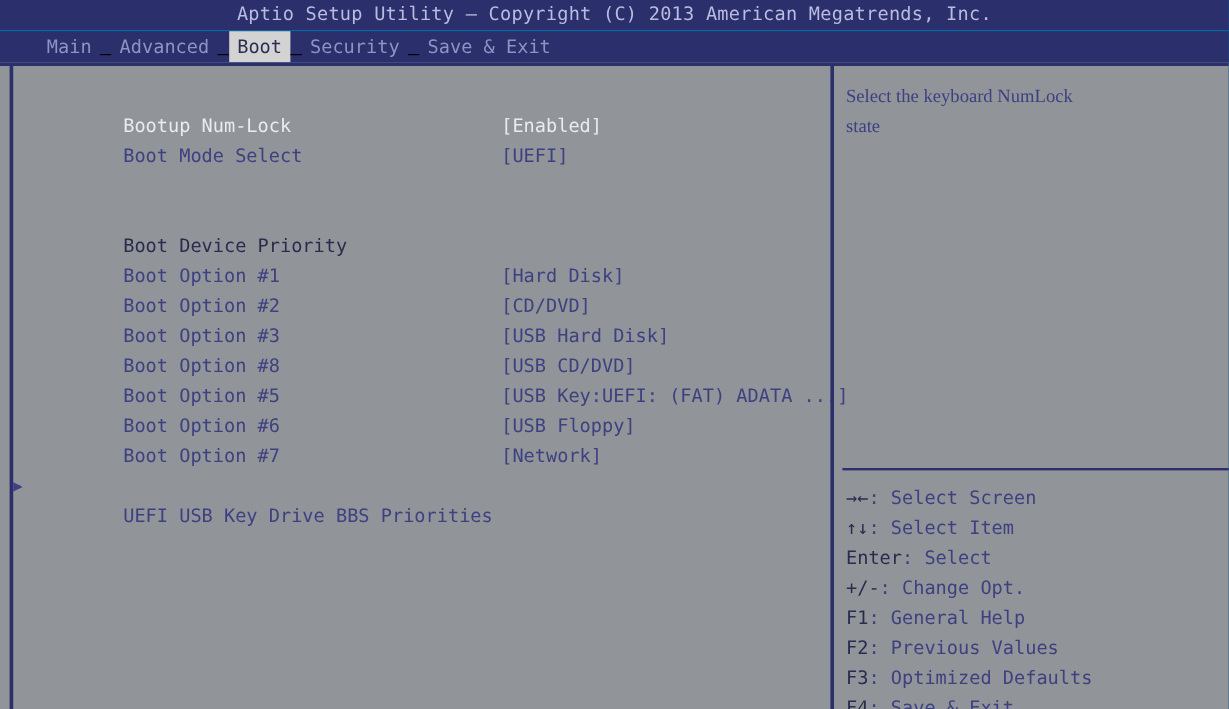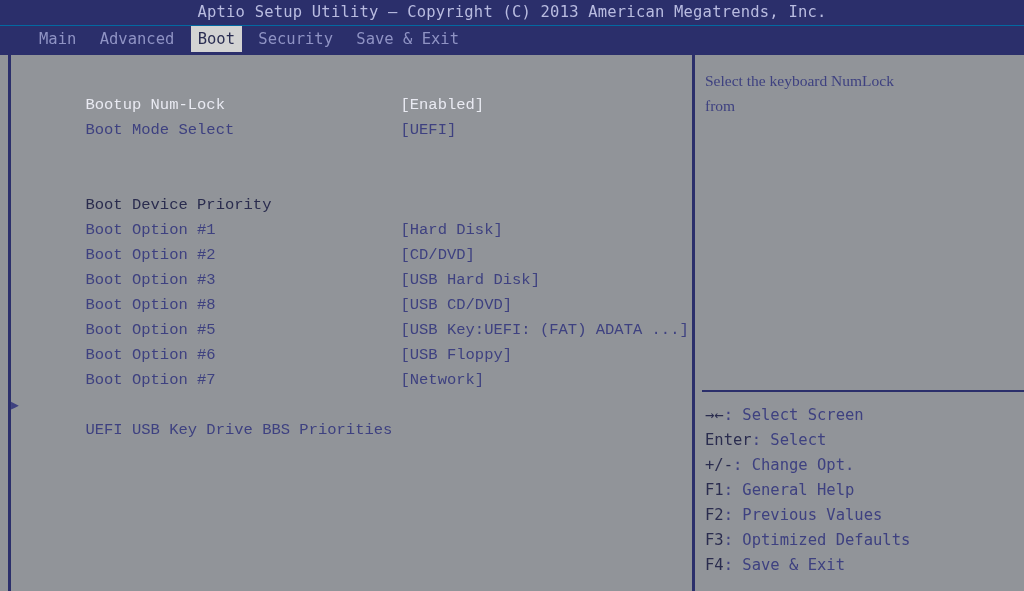--- a/index.html
+++ b/index.html
@@ -42,20 +42,21 @@
   
   #menubar {
     position: absolute;
     left: 0; top: 26px;
     width: 1024px;
     height: 26px;
     background: #2b2f6b;
     white-space: nowrap;
     padding-left: 32px;
     box-sizing: border-box;
+    text-decoration: underline;
   }
   .menu-item {
     display: inline-block;
     height: 26px;
     line-height: 26px;
     padding: 0 7px;
     color: #8f93c4;
     white-space: pre;
   }
   .menu-item.active {
@@ -91,22 +92,21 @@
     height: 539px;
     box-sizing: border-box;
     padding-top: 13px;
   }
   .row {
     position: relative;
     height: 25px;
     line-height: 25px;
     white-space: pre;
     color: #3e4180;
-    padding-left: 0;
-    font-family: Liberation Mono, monospace;
+    padding-left: 17px;
   }
   .row.selected { color: #e9eaf2; }
   .row.section  { color: #2a2c4e; }
   .row .label {
     display: inline-block;
     width: 315px;
     white-space: pre;
     vertical-align: top;
   }
   .row .value {
@@ -240,26 +240,27 @@
       <div class="row">
         <span class="arrow-cell">▶</span><span class="label">UEFI USB Key Drive BBS Priorities</span>
       </div>
 
     </div>
 
     <div id="vdivider"></div>
 
     <div id="helppane">
       <div class="help-line">Select the keyboard NumLock</div>
-      <div class="help-line">from</div>
+      <div class="help-line">state</div>
 
       <div id="helpdivider"></div>
 
       <div id="shortcuts">
         <div class="sc-line"><span class="sc-key">→←</span><span>: Select Screen</span></div>
+        <div class="sc-line"><span class="sc-key">↑↓</span><span>: Select Item</span></div>
         <div class="sc-line"><span class="sc-key">Enter</span><span>: Select</span></div>
         <div class="sc-line"><span class="sc-key">+/-</span><span>: Change Opt.</span></div>
         <div class="sc-line"><span class="sc-key">F1</span><span>: General Help</span></div>
         <div class="sc-line"><span class="sc-key">F2</span><span>: Previous Values</span></div>
         <div class="sc-line"><span class="sc-key">F3</span><span>: Optimized Defaults</span></div>
         <div class="sc-line"><span class="sc-key">F4</span><span>: Save &amp; Exit</span></div>
       </div>
     </div>
 
   </div>

